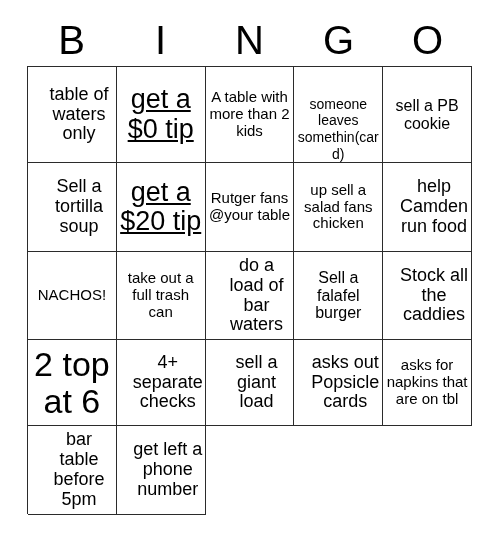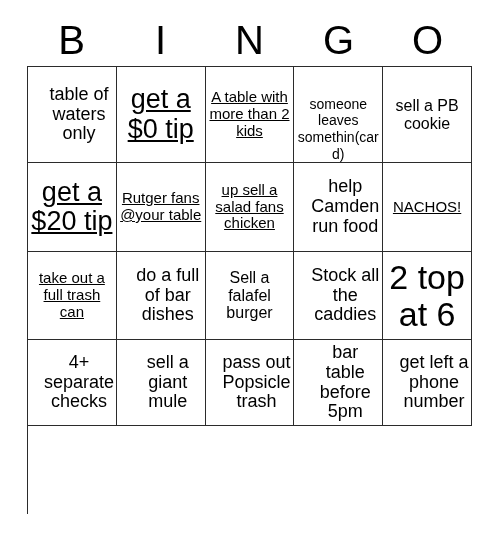--- a/index.html
+++ b/index.html
@@ -74,21 +74,21 @@
   .cell-text {
     display: block;
     width: 100%;
     line-height: 1.08;
     word-wrap: break-word;
     white-space: pre-line;
   }
 
   
   .fs-xs .cell-text { font-size: 14px; line-height: 1.18; margin-top: 29px; }
-  .fs-sm .cell-text { font-size: 15px; line-height: 1.12; text-decoration: underline; }
+  .fs-sm .cell-text { font-size: 15px; line-height: 1.12; }
   .fs-md .cell-text { font-size: 18px; line-height: 1.10; margin-left: 14px; }
   .fs-lg .cell-text { font-size: 16px; line-height: 1.10; }
   .fs-xl .cell-text { font-size: 27px; line-height: 1.08; text-decoration: underline; }
   .fs-xxl .cell-text { font-size: 34px; line-height: 1.08; }
 </style>
 </head>
 <body>
 
 <div class="card">
 
@@ -110,60 +110,66 @@
       </div>
       <div class="cell fs-sm">
         <span class="cell-text">A table with more than 2 kids</span>
       </div>
       <div class="cell fs-xs">
         <span class="cell-text">someone leaves somethin(card)</span>
       </div>
       <div class="cell fs-lg">
         <span class="cell-text">sell a PB cookie</span>
       </div>
+      <div class="cell fs-md">
+        <span class="cell-text">Sell a tortilla soup</span>
+      </div>
       <div class="cell fs-xl">
         <span class="cell-text">get a
 $20 tip</span>
       </div>
       <div class="cell fs-sm">
         <span class="cell-text">Rutger fans @your table</span>
       </div>
       <div class="cell fs-sm">
         <span class="cell-text">up sell a salad fans chicken</span>
       </div>
       <div class="cell fs-md">
         <span class="cell-text">help Camden run food</span>
       </div>
       <div class="cell fs-sm">
         <span class="cell-text">NACHOS!</span>
       </div>
       <div class="cell fs-sm">
         <span class="cell-text">take out a full trash can</span>
       </div>
       <div class="cell fs-md">
-        <span class="cell-text">do a full of bar dishes</span>
+        <span class="cell-text">do a load of bar waters</span>
       </div>
       <div class="cell fs-lg">
         <span class="cell-text">Sell a falafel burger</span>
       </div>
       <div class="cell fs-md">
         <span class="cell-text">Stock all the caddies</span>
       </div>
       <div class="cell fs-xxl">
         <span class="cell-text">2 top
 at 6</span>
       </div>
       <div class="cell fs-md">
         <span class="cell-text">4+ separate checks</span>
       </div>
       <div class="cell fs-md">
-        <span class="cell-text">sell a giant mule</span>
+        <span class="cell-text">sell a giant load</span>
       </div>
       <div class="cell fs-md">
-        <span class="cell-text">pass out Popsicle trash</span>
+        <span class="cell-text">asks out Popsicle cards</span>
+      </div>
+      <div class="cell fs-sm">
+        <span class="cell-text">asks for napkins that are on tbl</span>
       </div>
       <div class="cell fs-md">
         <span class="cell-text">bar table before 5pm</span>
       </div>
       <div class="cell fs-md">
         <span class="cell-text">get left a phone number</span>
       </div>
     </div>
 
 </div>

